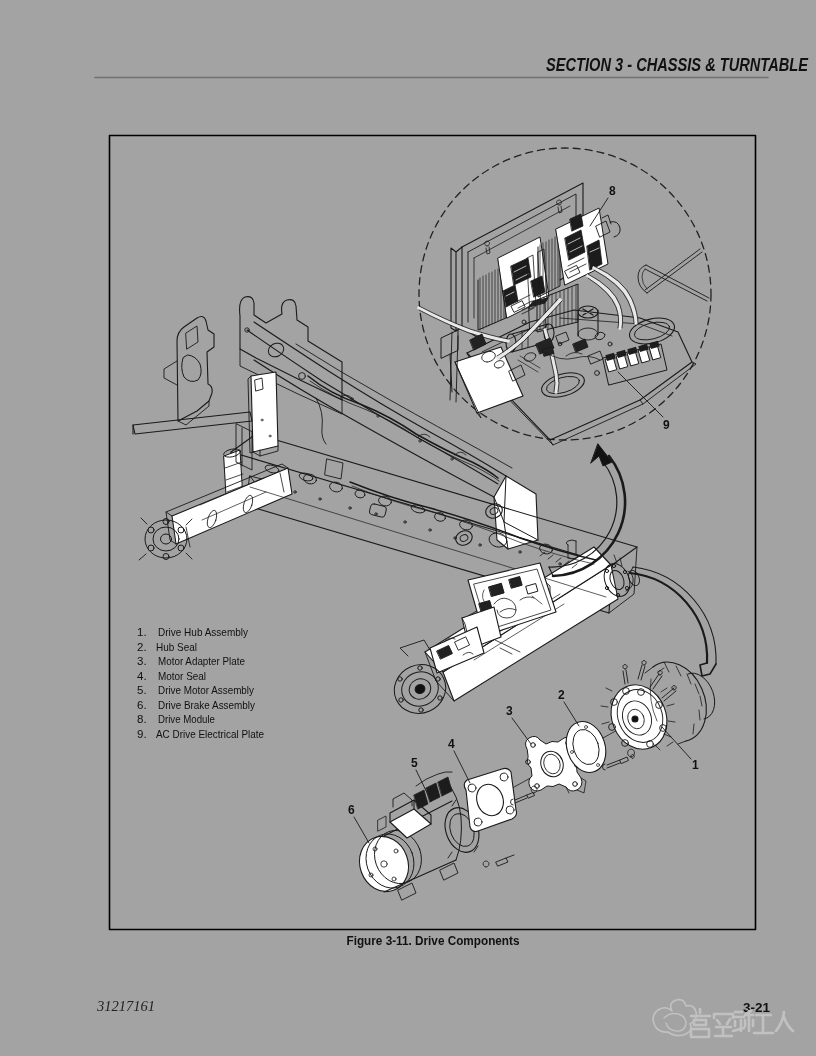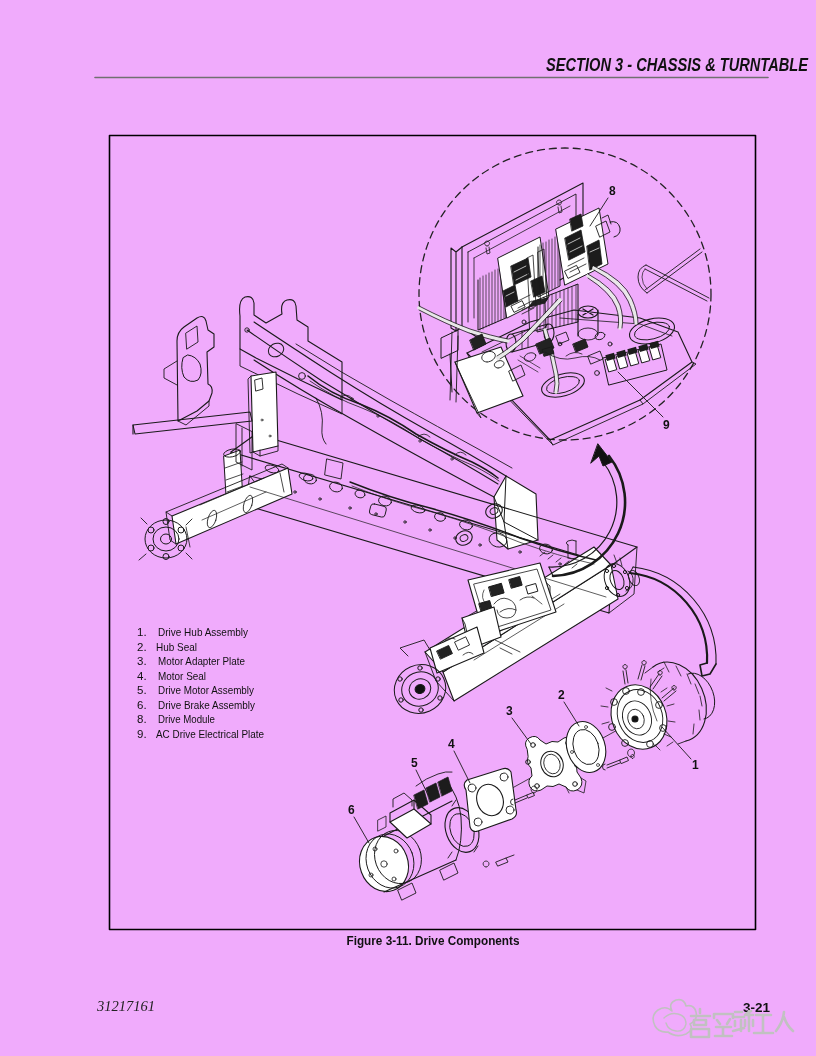--- a/index.html
+++ b/index.html
@@ -1,16 +1,16 @@
 <!DOCTYPE html>
 <html><head>
 <meta charset="utf-8">
 <style>
   html,body{margin:0;padding:0;background:#ffffff;}
-  #page{position:relative;width:816px;height:1056px;background:#f0abfc;overflow:hidden;
+  #page{position:relative;width:816px;height:1056px;background:#a3a3a3;overflow:hidden;
         font-family:"Liberation Sans", sans-serif;}
   svg{position:absolute;left:0;top:0;}
 </style>
 </head>
 <body>
 <div id="page">
 <svg width="816" height="1056" viewBox="0 0 816 1056" fill="none" stroke-linejoin="round" stroke-linecap="round">
 
   <text x="808" y="71" text-anchor="end" font-size="17.5" font-weight="bold" font-style="italic" fill="#111" stroke="none" textLength="262" lengthAdjust="spacingAndGlyphs">SECTION 3 - CHASSIS &amp; TURNTABLE</text>
   <line x1="95" y1="77.5" x2="768" y2="77.5" stroke="#707070" stroke-width="1.6"></line>

